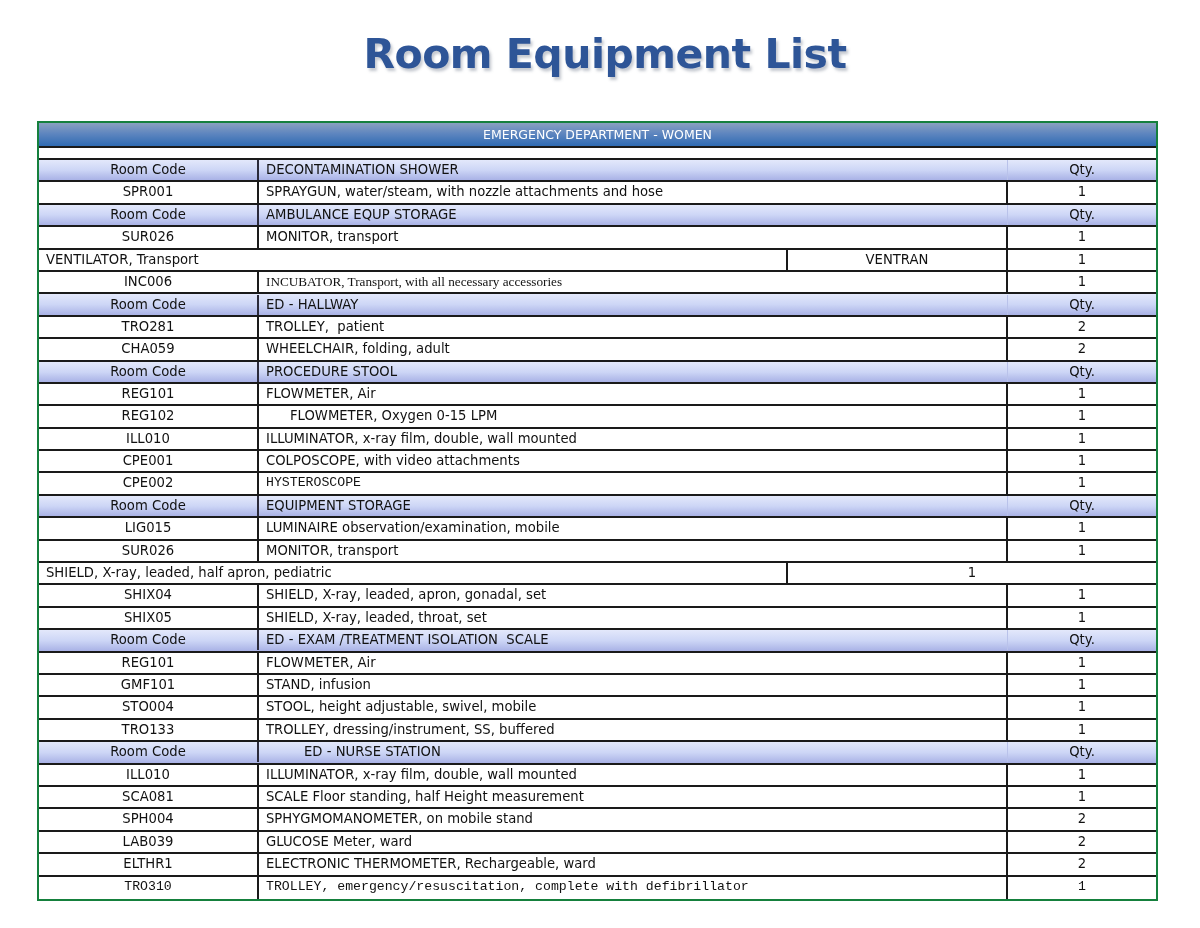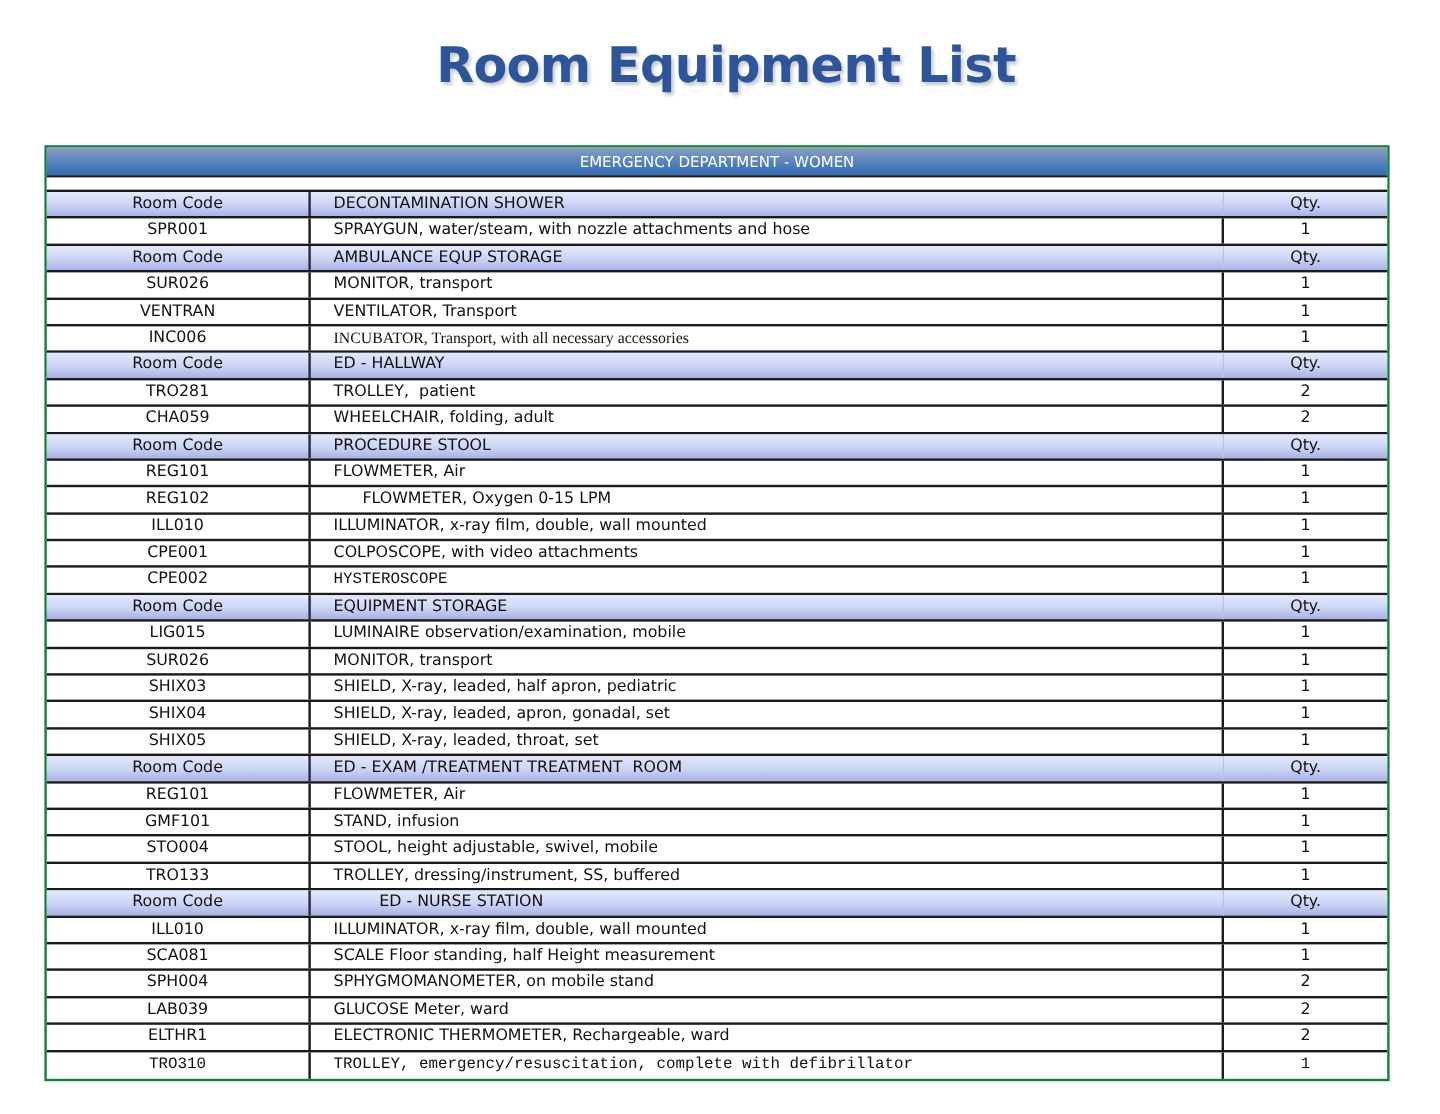--- a/index.html
+++ b/index.html
@@ -19,23 +19,23 @@
     height: 23px; line-height: 23px; text-align: center; color: #ffffff;
     font-size: 12.5px; border-bottom: 2px solid #1a1a1a;
     background: linear-gradient(to bottom, #8aa0bf 0%, #5f86bf 45%, #2f6bb3 100%);
   }
   .blank { height: 10px; border-bottom: 2px solid #1a1a1a; background: #fff; }
   .row { display: flex; height: 22.4px; box-sizing: border-box;
          border-bottom: 2px solid #1a1a1a; font-size: 13.2px; color: #111; }
   .row:last-child { border-bottom: none; font-family: Liberation Mono, monospace; }
   .cell { box-sizing: border-box; line-height: 20px; white-space: nowrap; overflow: hidden; }
   .c1 { width: 220px; text-align: center; border-right: 2px solid #1a1a1a; }
-  .c2 { width: 749px; padding-left: 7px; border-right: 2px solid #1a1a1a; margin-left: 12px; }
+  .c2 { width: 749px; padding-left: 7px; border-right: 2px solid #1a1a1a; }
   .c3 { flex: 1; text-align: center; }
-  .hdr { background: linear-gradient(to bottom, #e3e8fb 0%, #cdd6f6 50%, #a9b2e6 100%); }
+  .hdr { background: linear-gradient(to bottom, #e3e8fb 0%, #cdd6f6 50%, #a9b2e6 100%); align-items: center; }
   .hdr .c1 { border-right: 2px solid #2a2a3a; }
   .hdr .c2 { border-right: 1px solid #b9c2ea; }
 </style>
 </head>
 <body>
 
 <div class="title">Room Equipment List</div>
 
 <div class="sheet">
   <div class="banner">EMERGENCY DEPARTMENT - WOMEN</div>
@@ -55,22 +55,22 @@
         <div class="cell c1">Room Code</div>
         <div class="cell c2" style="white-space: pre;">AMBULANCE EQUP STORAGE</div>
         <div class="cell c3">Qty.</div>
       </div>
       <div class="row">
         <div class="cell c1">SUR026</div>
         <div class="cell c2" style="white-space: pre;">MONITOR, transport</div>
         <div class="cell c3">1</div>
       </div>
       <div class="row">
+        <div class="cell c2" style="white-space: pre;">VENTILATOR, Transport</div>
         <div class="cell c1">VENTRAN</div>
-        <div class="cell c2" style="white-space: pre;">VENTILATOR, Transport</div>
         <div class="cell c3">1</div>
       </div>
       <div class="row">
         <div class="cell c1">INC006</div>
         <div class="cell c2" style="white-space: pre; font-family: Liberation Serif, serif;">INCUBATOR, Transport, with all necessary accessories</div>
         <div class="cell c3">1</div>
       </div>
       <div class="row hdr">
         <div class="cell c1">Room Code</div>
         <div class="cell c2" style="white-space: pre;">ED - HALLWAY</div>
@@ -125,37 +125,36 @@
         <div class="cell c1">LIG015</div>
         <div class="cell c2" style="white-space: pre;">LUMINAIRE observation/examination, mobile</div>
         <div class="cell c3">1</div>
       </div>
       <div class="row">
         <div class="cell c1">SUR026</div>
         <div class="cell c2" style="white-space: pre;">MONITOR, transport</div>
         <div class="cell c3">1</div>
       </div>
       <div class="row">
-        <div class="cell c1">SHIX03</div>
         <div class="cell c2" style="white-space: pre;">SHIELD, X-ray, leaded, half apron, pediatric</div>
         <div class="cell c3">1</div>
       </div>
       <div class="row">
         <div class="cell c1">SHIX04</div>
         <div class="cell c2" style="white-space: pre;">SHIELD, X-ray, leaded, apron, gonadal, set</div>
         <div class="cell c3">1</div>
       </div>
       <div class="row">
         <div class="cell c1">SHIX05</div>
         <div class="cell c2" style="white-space: pre;">SHIELD, X-ray, leaded, throat, set</div>
         <div class="cell c3">1</div>
       </div>
       <div class="row hdr">
         <div class="cell c1">Room Code</div>
-        <div class="cell c2" style="white-space: pre;">ED - EXAM /TREATMENT TREATMENT  ROOM</div>
+        <div class="cell c2" style="white-space: pre;">ED - EXAM /TREATMENT ISOLATION  SCALE</div>
         <div class="cell c3">Qty.</div>
       </div>
       <div class="row">
         <div class="cell c1">REG101</div>
         <div class="cell c2" style="white-space: pre;">FLOWMETER, Air</div>
         <div class="cell c3">1</div>
       </div>
       <div class="row">
         <div class="cell c1">GMF101</div>
         <div class="cell c2" style="white-space: pre;">STAND, infusion</div>

